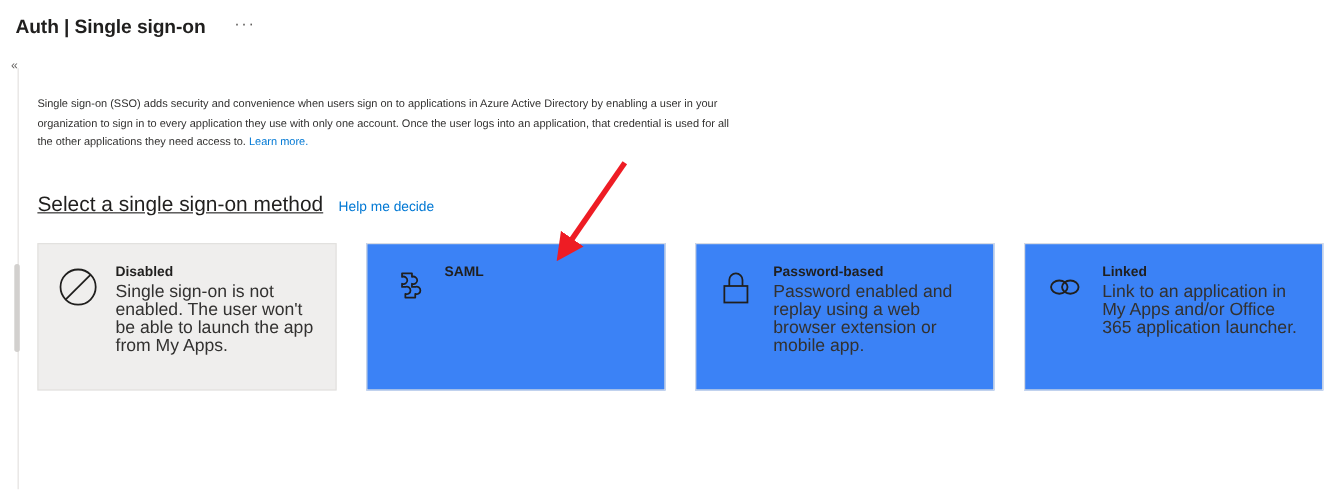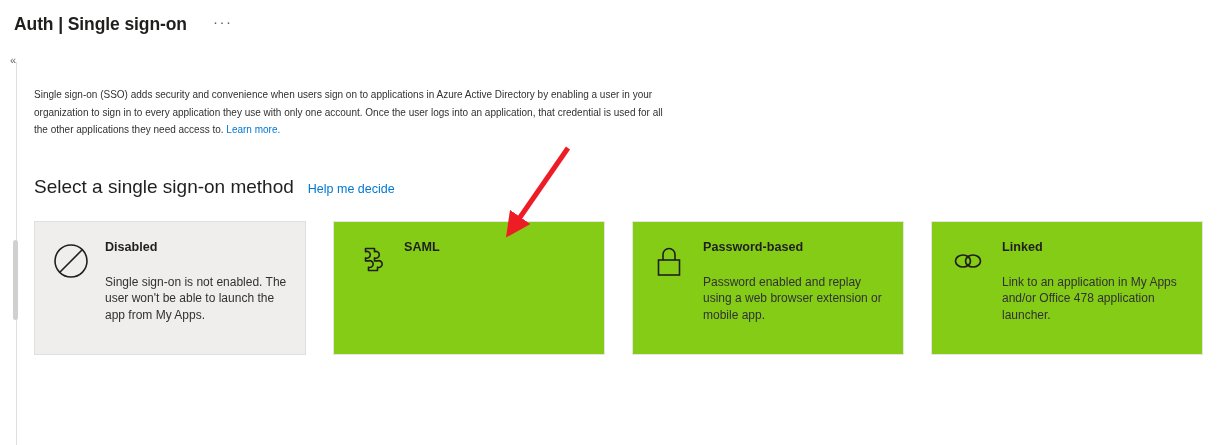--- a/index.html
+++ b/index.html
@@ -92,40 +92,41 @@
   .section-row {
     display: flex;
     align-items: baseline;
     gap: 14px;
     margin-top: 37px;
   }
   .section-title {
     font-size: 19px;
     font-weight: normal;
     color: #201f1e;
+    text-decoration: underline;
   }
   .help-link {
     font-size: 12.5px;
     color: #0078d4;
     text-decoration: none;
     cursor: pointer;
     text-align: center;
   }
 
   
   .cards {
     display: flex;
     gap: 27px;
     margin-top: 23px;
   }
   .card {
     width: 272px;
     height: 134px;
     border: 1px solid #e6e4e2;
-    background: #84cc16;
+    background: #3b82f6;
     box-sizing: border-box;
     padding: 18px 16px 16px 16px;
     display: flex;
     gap: 14px;
     cursor: pointer;
   }
   .card.selected {
     background: #efeeed;
     border-color: #e1dfdd;
   }
@@ -140,24 +141,24 @@
     padding-top: 1px;
   }
   .card-text {
     flex: 1 1 auto;
     min-width: 0;
   }
   .card-title {
     font-size: 12.6px;
     font-weight: bold;
     color: #201f1e;
-    margin-bottom: 20px;
+    margin-bottom: 4px;
   }
   .card-desc {
-    font-size: 12px;
+    font-size: 16px;
     line-height: 16.5px;
     color: #323130;
   }
 
   
   .annotation-arrow {
     position: absolute;
     left: 470px;
     top: 140px;
     pointer-events: none;
@@ -225,21 +226,21 @@
 
     <div class="card">
       <div class="card-icon">
         <svg width="40" height="40" viewBox="0 0 40 40" aria-hidden="true">
           <ellipse cx="15" cy="20" rx="7.5" ry="6" fill="none" stroke="#201f1e" stroke-width="1.7"></ellipse>
           <ellipse cx="25" cy="20" rx="7.5" ry="6" fill="none" stroke="#201f1e" stroke-width="1.7"></ellipse>
         </svg>
       </div>
       <div class="card-text">
         <div class="card-title">Linked</div>
-        <div class="card-desc">Link to an application in My Apps and/or Office 478 application launcher.</div>
+        <div class="card-desc">Link to an application in My Apps and/or Office 365 application launcher.</div>
       </div>
     </div>
 
   </div>
 </div>
 
 <svg class="annotation-arrow" width="120" height="110" viewBox="0 0 120 110" aria-hidden="true">
   <defs>
     <marker id="arrowhead" markerWidth="5" markerHeight="5" refX="2.2" refY="2.5" orient="auto">
       <path d="M0,0 L5,2.5 L0,5 z" fill="#ee1c24"></path>

